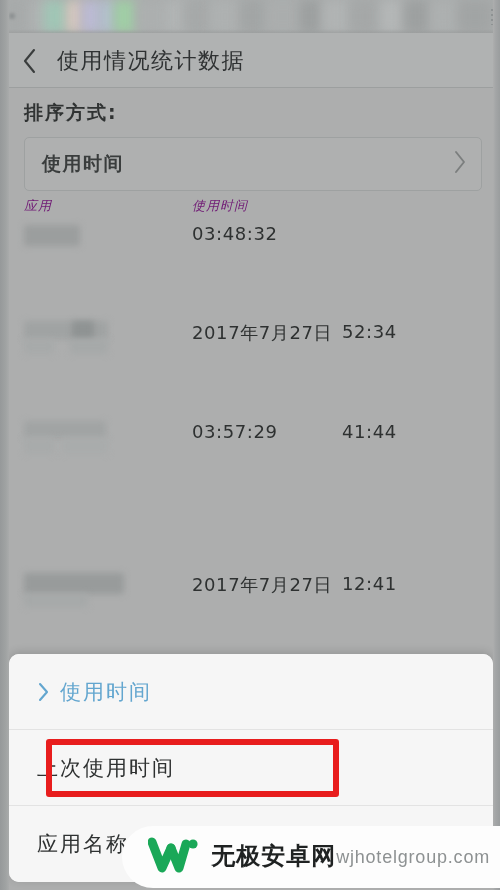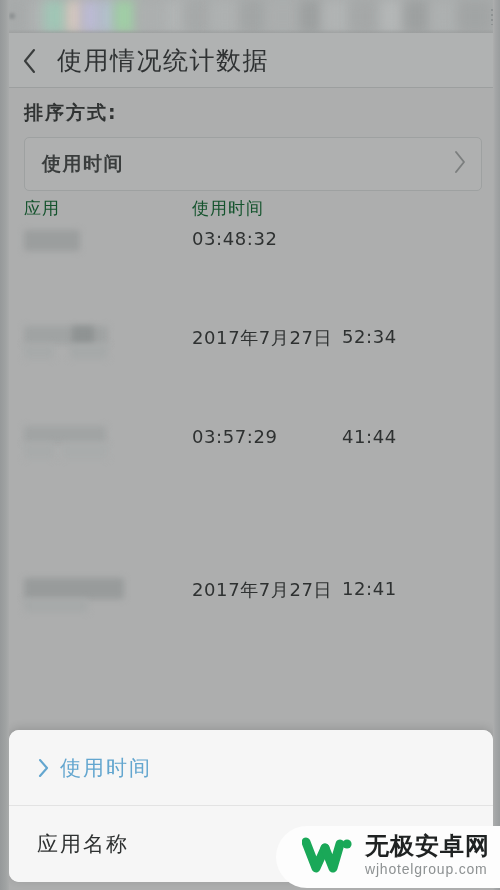--- a/index.html
+++ b/index.html
@@ -105,21 +105,21 @@
     width: 24px;
     height: 28px;
     display: flex;
     align-items: center;
     justify-content: center;
     margin-right: 16px;
     flex: 0 0 auto;
   }
   .back-chevron svg { display: block; }
   #page-title {
-    font-size: 25px;
+    font-size: 22px;
     color: #2f3233;
     letter-spacing: 1.5px;
     font-family: "DejaVu Sans", sans-serif;
     white-space: nowrap;
   }
 
   
   #sort-section {
     flex: 0 0 auto;
     padding: 12px 18px 0 24px;
@@ -162,24 +162,25 @@
     font-family: "DejaVu Sans", sans-serif;
   }
   .c-app   { width: 168px; flex: 0 0 168px; }
   .c-last  { width: 150px; flex: 0 0 150px; }
   .c-usage { flex: 1 1 auto; }
 
   #table-head {
     padding-top: 6px;
   }
   #table-head .cell {
-    font-size: 17px;
-    color: #14532d;
+    font-size: 13px;
+    color: #701a75;
     letter-spacing: 1px;
     white-space: nowrap;
+    font-style: italic;
   }
 
   .data-row {
     margin-top: 6px;
   }
   .data-row .cell {
     font-size: 18px;
     color: #2e3131;
     letter-spacing: .6px;
     white-space: nowrap;
@@ -257,31 +258,31 @@
     height: 62px;
     padding: 0 10px 0 26px;
     display: flex;
     align-items: center;
     gap: 11px;
     background: #fdfdfd;
     border-top-left-radius: 34px;
     border-bottom-left-radius: 34px;
     z-index: 50;
   }
-  #wm-text { display: flex; flex-direction: column; justify-content: center; }
+  #wm-text { display: flex; flex-direction: row; justify-content: center; }
   #wm-title {
     font-size: 24px;
     font-weight: bold;
     color: #1f2222;
     letter-spacing: 1px;
     line-height: 1.05;
     font-family: "DejaVu Sans", sans-serif;
   }
   #wm-domain {
-    font-size: 14px;
+    font-size: 18px;
     color: #8d9192;
     letter-spacing: .8px;
     line-height: 1.5;
     font-family: "Liberation Sans", sans-serif;
   }
 </style>
 </head>
 <body>
 
 <div id="phone">
@@ -400,20 +401,24 @@
 
     <div class="sheet-option selected">
       <span class="opt-chevron">
         <svg width="13" height="20" viewBox="0 0 13 20" fill="none">
           <path d="M3 2 L10 10 L3 18" stroke="#63a6cf" stroke-width="2.1" stroke-linecap="round" stroke-linejoin="round"></path>
         </svg>
       </span>
       <span class="opt-label">使用时间</span>
     </div>
 
+    <div class="sheet-option">
+      <span class="opt-label">上次使用时间</span>
+      <div id="highlight-box"></div>
+    </div>
 
     <div class="sheet-option">
       <span class="opt-label">应用名称</span>
     </div>
 
   </div>
 
   <div id="watermark">
     <span>
       <svg width="52" height="40" viewBox="0 0 52 40" fill="none">

